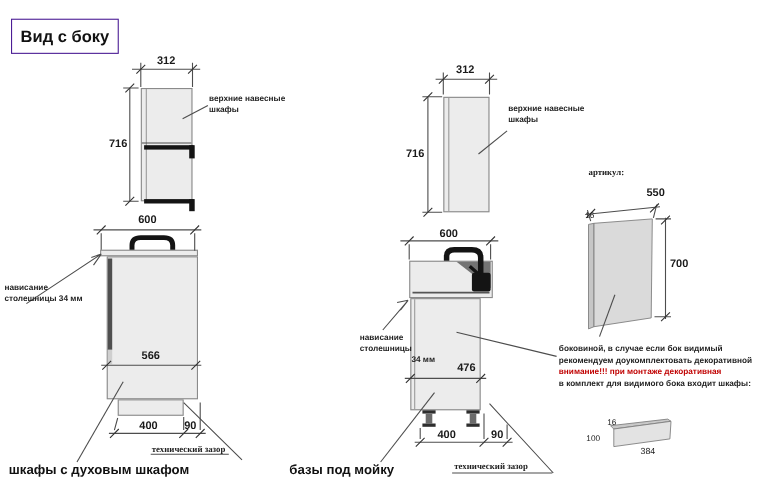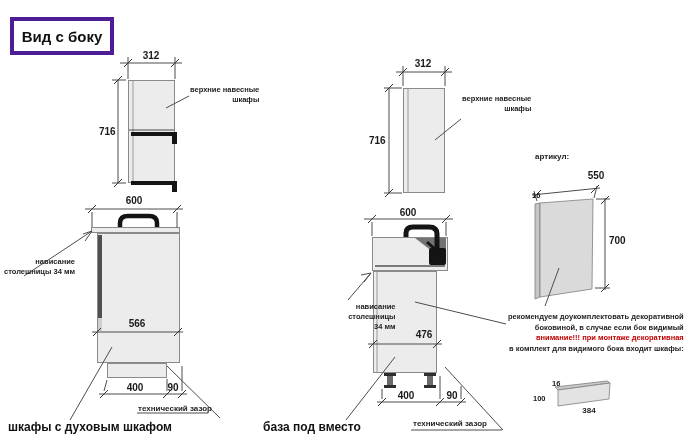--- a/index.html
+++ b/index.html
@@ -4,27 +4,27 @@
 <style>
   html,body{margin:0;padding:0;background:#fff;}
   .canvas{position:relative;width:700px;height:438px;background:#ffffff;
           font-family:"Liberation Sans",sans-serif;overflow:hidden;}
   .box{position:absolute;background:#ececec;border:1px solid #8a8a8a;box-sizing:border-box;z-index:1;}
   .strip{position:absolute;z-index:2;}
   svg.overlay{position:absolute;left:0;top:0;z-index:6;pointer-events:none;}
   .txt{position:absolute;z-index:10;white-space:nowrap;color:#1a1a1a;}
   .dim{font-weight:bold;font-size:10px;}
   .c{transform:translateX(-50%);}
-  .note{font-weight:bold;font-size:7.5px;line-height:10px;color:#222;text-align:right;}
-  .note8{font-weight:bold;font-size:8px;color:#222;}
+  .note{font-weight:bold;font-size:7.5px;line-height:10px;color:#222;}
+  .note8{font-weight:bold;font-size:8px;color:#222;font-family:Liberation Serif, serif;}
   .cap{font-weight:bold;font-size:12px;color:#111;}
-  .tiny{font-weight:bold;font-size:7.5px;}
+  .tiny{font-weight:normal;font-size:7.5px;}
   .red{color:#c00000;}
   .noteblock span{display:block;line-height:10.5px;}
-  .title-box{position:absolute;left:10px;top:17px;width:96px;height:30px;border:4px solid #4c1d95;
+  .title-box{position:absolute;left:10px;top:17px;width:96px;height:30px;border:1px solid #4c1d95;
              display:flex;align-items:center;justify-content:center;font-weight:bold;font-size:15px;
              color:#111;background:#fff;z-index:10;}
   .ln{stroke:#4d4d4d;stroke-width:1;fill:none;}
   .lt{stroke:#9a9a9a;stroke-width:1;fill:none;}
   .tk{stroke:#333;stroke-width:1;fill:none;}
   .blk{fill:#141414;}
 </style>
 </head>
 <body>
 
@@ -152,29 +152,29 @@
   <div class="txt note" style="left:462px;top:94px;">
     <span style="display:block;">верхние навесные</span>
     <span style="display:block;">шкафы</span>
   </div>
   <div class="txt note" style="left:327px;top:302px;">
     <span style="display:block;">нависание</span>
     <span style="display:block;">столешницы</span>
     <span style="display:block;margin-left:47px;">34 мм</span>
   </div>
   <span class="txt note8" style="left:413px;top:419px;">технический зазор</span>
-  <span class="txt cap" style="left:263px;top:420px;">база под вместо</span>
+  <span class="txt cap" style="left:263px;top:420px;">базы под мойку</span>
 
   <span class="txt note8" style="left:535px;top:152px;">артикул:</span>
   <span class="txt dim c" style="left:596px;top:170px;">550</span>
   <span class="txt tiny" style="left:532px;top:191px;">16</span>
   <span class="txt dim" style="left:609px;top:235px;">700</span>
   <div class="txt note noteblock" style="left:508px;top:312px;">
+    <span>боковиной, в случае если бок видимый</span>
     <span>рекомендуем доукомплектовать декоративной</span>
-    <span>боковиной, в случае если бок видимый</span>
     <span class="red">внимание!!! при монтаже декоративная</span>
     <span>в комплект для видимого бока входит шкафы:</span>
   </div>
   <span class="txt tiny" style="left:552px;top:379px;">16</span>
   <span class="txt tiny" style="left:533px;top:394px;">100</span>
   <span class="txt tiny c" style="left:589px;top:406px;font-size:8px;">384</span>
 
 </div>
 
 </body></html>

